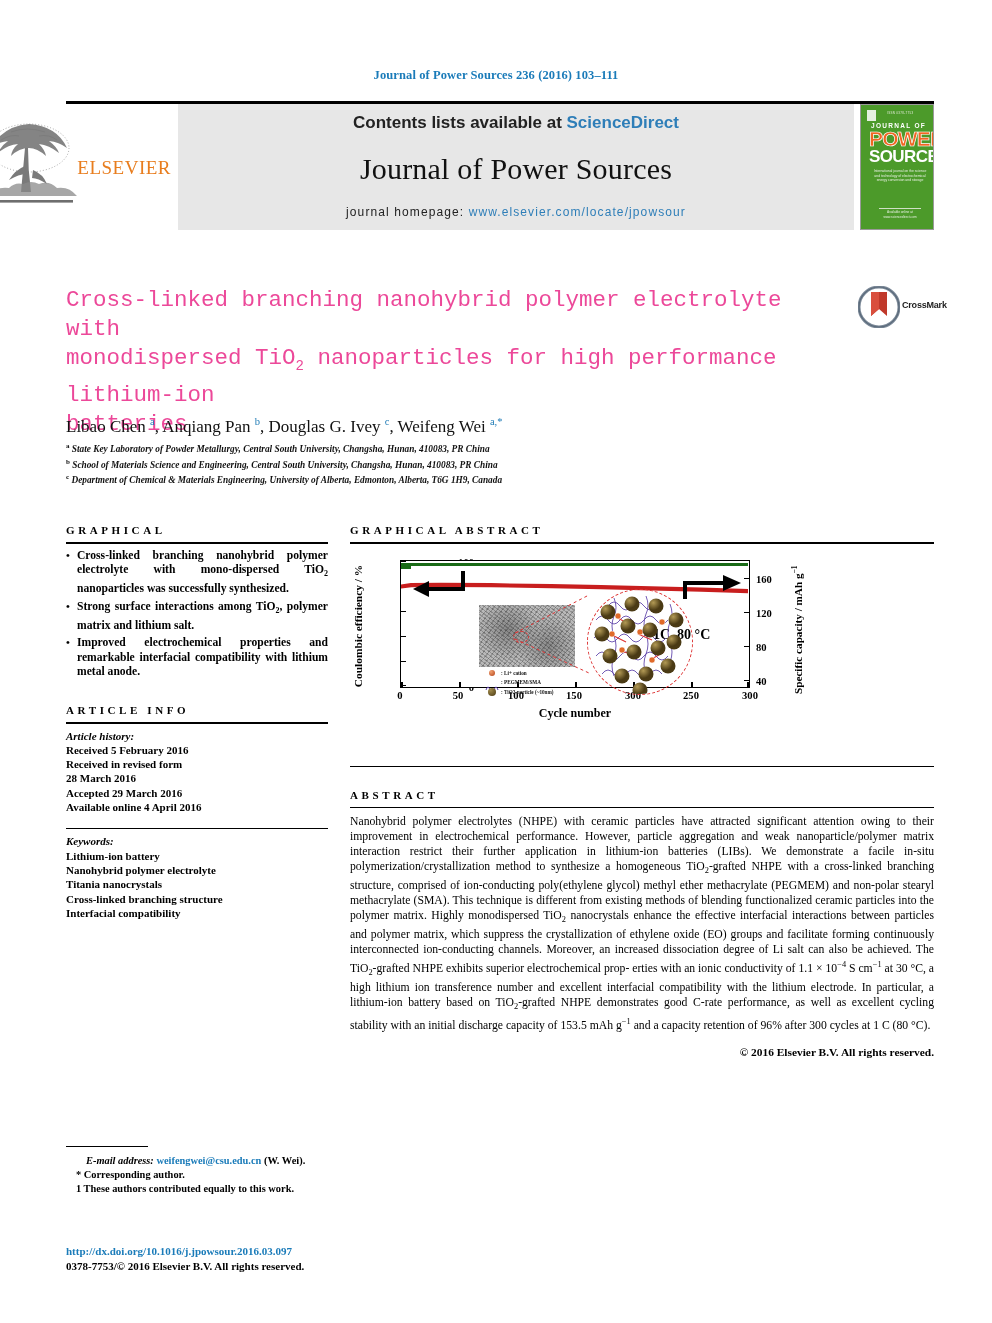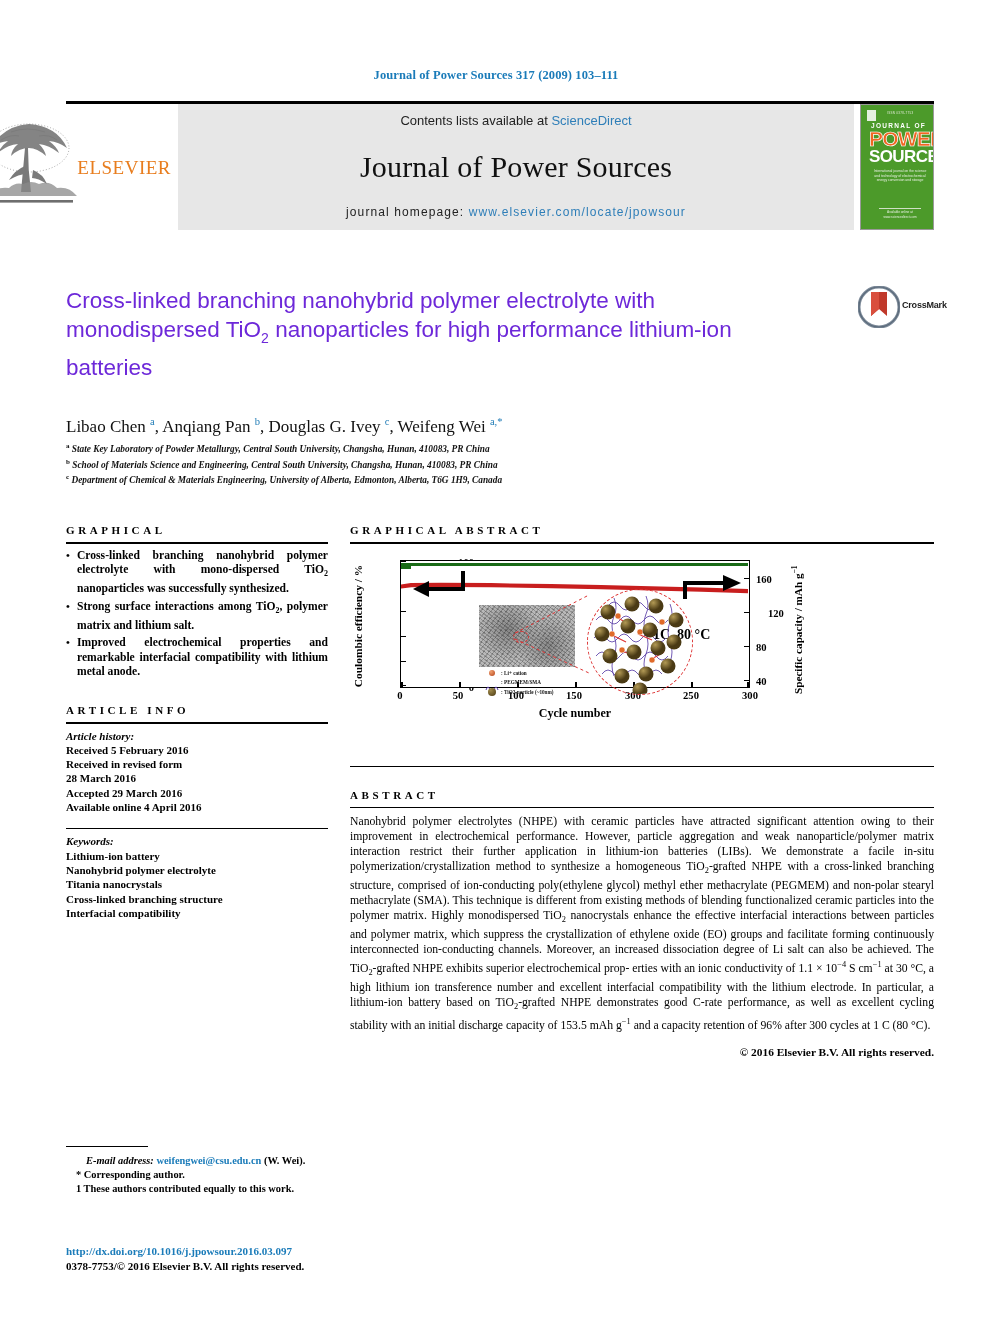--- a/index.html
+++ b/index.html
@@ -33,21 +33,21 @@
   .elsevier-word {
     font-family:"Liberation Serif", serif; font-size:19px; letter-spacing:.5px;
     color:#e87d1e; line-height:1; font-weight:400; margin-top:1px;
   }
 
   .mast-center {
     position:absolute; left:112px; top:0px; width:676px; height:126px;
     background:#e7e7e7; display:flex; flex-direction:column;
     align-items:center; justify-content:space-between; padding:9px 0 11px 0;
   }
-  .contents-line { font-family:"Liberation Sans", sans-serif; font-size:13px; color:#222; }
+  .contents-line { font-family:"Liberation Sans", sans-serif; font-size:17px; color:#222;font-weight:bold; }
   .contents-line .sd { color:#2e7eb8; }
   .journal-title { font-family:"Liberation Serif", serif; font-size:30px; color:#111; letter-spacing:.2px; }
   .homepage-line { font-family:"Liberation Sans", sans-serif; font-size:12px; letter-spacing:1.1px; color:#222; }
   .homepage-line .url { color:#2e7eb8; }
 
   .cover {
     position:absolute; left:794px; top:0px; width:74px; height:126px;
     background:#4c9a2a; border:1px solid #9a9a9a; overflow:hidden;
   }
   .cover-inner { position:absolute; inset:4px; }
@@ -62,22 +62,22 @@
      font-family:"Liberation Sans", sans-serif; font-weight:bold; letter-spacing:-.6px; }
   .cover-sub { position:absolute; left:6px; top:60px; width:58px; font-size:3.4px; line-height:4.6px;
      color:#e6efe0; font-family:"Liberation Sans", sans-serif; text-align:center; }
   .cover-foot { position:absolute; left:10px; bottom:6px; width:50px; text-align:center;
      font-size:3.2px; line-height:4.4px; color:#e6efe0; font-family:"Liberation Sans", sans-serif; }
   .cover-hr { position:absolute; left:14px; bottom:16px; width:42px; height:1px; background:#cfe0c5; }
 
   
   .titleblock { position:absolute; left:66px; top:286px; width:780px; }
   .paper-title {
-    font-family:Liberation Sans, sans-serif; font-size:22.5px; line-height:29px;
-    font-weight:400; color:#6d28d9; margin:0;
+    font-family:Liberation Mono, monospace; font-size:22.5px; line-height:29px;
+    font-weight:400; color:#ec4899; margin:0;
   }
   .paper-title sub { font-size:14px; }
 
   .crossmark { position:absolute; left:858px; top:286px; width:84px; height:44px; }
   .cm-badge { position:absolute; left:0; top:0; width:42px; height:42px; }
   .cm-label { position:absolute; left:44px; top:14px; font-family:"Liberation Sans", sans-serif;
      font-size:9px; font-weight:bold; color:#222; letter-spacing:-.2px; }
 
   .authors {
     position:absolute; left:66px; top:386px; width:840px;
@@ -226,21 +226,21 @@
   .footer-doi {
     position:absolute; left:66px; top:1244px;
     font-family:"Liberation Serif", serif; font-weight:bold; font-size:11px; line-height:15px;
   }
 </style>
 </head>
 <body>
 
 <div class="page">
 
-  <div class="runhead">Journal of Power Sources 317 (2009) 103–111</div>
+  <div class="runhead">Journal of Power Sources 236 (2016) 103–111</div>
 
   <div class="mast-rule"></div>
 
   <div class="mast">
 
     <div class="elsevier-logo">
       <div class="tree-wrap">
         <svg viewBox="0 0 96 98" width="96" height="98" aria-hidden="true">
           <g fill="#6e6e6e">
             <ellipse cx="48" cy="30" rx="40" ry="24" fill="none" stroke="#6e6e6e" stroke-width="0.6" stroke-dasharray="1 2"></ellipse>
@@ -380,21 +380,21 @@
 
         <div class="ytick-l" style="top:128px;">0</div>
         <div class="ytick-l" style="top:103px;">20</div>
         <div class="ytick-l" style="top:78px;">40</div>
         <div class="ytick-l" style="top:53px;">60</div>
         <div class="ytick-l" style="top:28px;">80</div>
         <div class="ytick-l" style="top:3px;">100</div>
 
         <div class="ytick-r" style="top:122px;">40</div>
         <div class="ytick-r" style="top:88px;">80</div>
-        <div class="ytick-r" style="top:54px;margin-left:12px;">120</div>
+        <div class="ytick-r" style="top:54px;">120</div>
         <div class="ytick-r" style="top:20px;">160</div>
 
         <div class="xtick" style="left:27px;">0</div>
         <div class="xtick" style="left:85px;">50</div>
         <div class="xtick" style="left:143px;">100</div>
         <div class="xtick" style="left:201px;">150</div>
         <div class="xtick" style="left:260px;">300</div>
         <div class="xtick" style="left:318px;">250</div>
         <div class="xtick" style="left:377px;">300</div>
 

